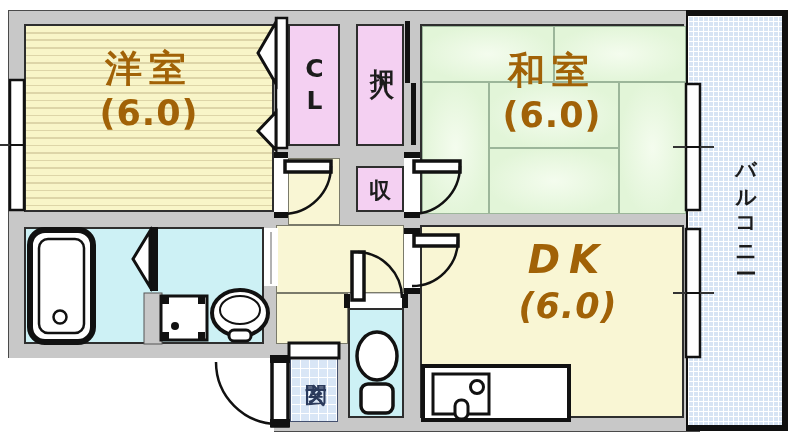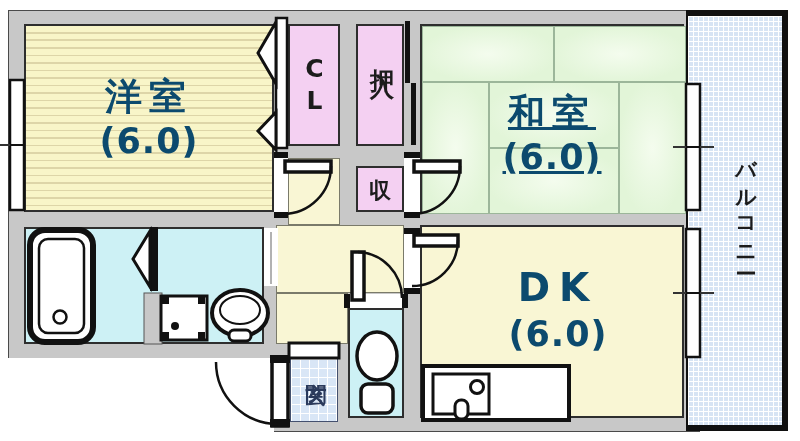--- a/index.html
+++ b/index.html
@@ -34,21 +34,21 @@
     background-size:9px 9px;}
   .balcony{left:686px;top:10px;width:102px;height:421px;
     border:6px solid #101010;border-left-width:2px;
     background-color:#d7e4f4;
     background-image:linear-gradient(#ffffff 1px,transparent 1px),
                      linear-gradient(90deg,#ffffff 1px,transparent 1px);
     background-size:5px 5px;}
   
   .overlay{position:absolute;left:0;top:0;width:800px;height:441px;pointer-events:none;}
   
-  .lbl{position:absolute;color:#0c4a6e;font-weight:600;text-align:center;line-height:1.25;margin-top:28px;}
+  .lbl{position:absolute;color:#a16207;font-weight:600;text-align:center;line-height:1.25;}
   .lbl .nm{display:block;}
   .lbl .sz{display:block;letter-spacing:1px;}
   .big .nm{font-size:37px;letter-spacing:7px;}
   .big .sz{font-size:35px;text-align:center;}
   .dk-lbl .nm{font-size:39px;letter-spacing:9px;}
   .vert{position:absolute;writing-mode:vertical-rl;color:#1c1c1c;font-weight:600;}
   .cl-lbl{left:300px;top:54px;font-size:25px;letter-spacing:3px;text-orientation:upright;}
   .oshiire-lbl{left:366px;top:50px;font-size:24px;letter-spacing:5px;}
   .shuu-lbl{left:356px;top:176px;width:48px;font-size:22px;text-align:center;color:#1c1c1c;font-weight:600;position:absolute;}
   .genkan-lbl{left:302px;top:366px;font-size:21px;letter-spacing:3px;color:#2b3a5c;}
@@ -201,25 +201,25 @@
       <rect x="455" y="400" width="13" height="19" rx="6" fill="#fff" stroke="#111" stroke-width="3"></rect>
     </g>
 
     <rect x="289" y="343" width="50" height="15" fill="#fff" stroke="#111" stroke-width="3"></rect>
   </svg>
 
   <div class="lbl big" style="left:24px;top:46px;width:250px;">
     <span class="nm">洋室</span>
     <span class="sz">(6.0)</span>
   </div>
-  <div class="lbl big" style="left:420px;top:62px;width:264px;text-decoration:underline;">
+  <div class="lbl big" style="left:420px;top:48px;width:264px;">
     <span class="nm">和室</span>
     <span class="sz">(6.0)</span>
   </div>
-  <div class="lbl big dk-lbl" style="left:410px;top:236px;width:296px;">
+  <div class="lbl big dk-lbl" style="left:420px;top:236px;width:296px;font-style:italic;">
     <span class="nm">DK</span>
     <span class="sz">(6.0)</span>
   </div>
   <div class="vert cl-lbl">CL</div>
   <div class="vert oshiire-lbl">押入</div>
   <div class="shuu-lbl">収</div>
   <div class="vert genkan-lbl">玄関</div>
   <div class="vert balcony-lbl">バルコニー</div>
 </div>
 

